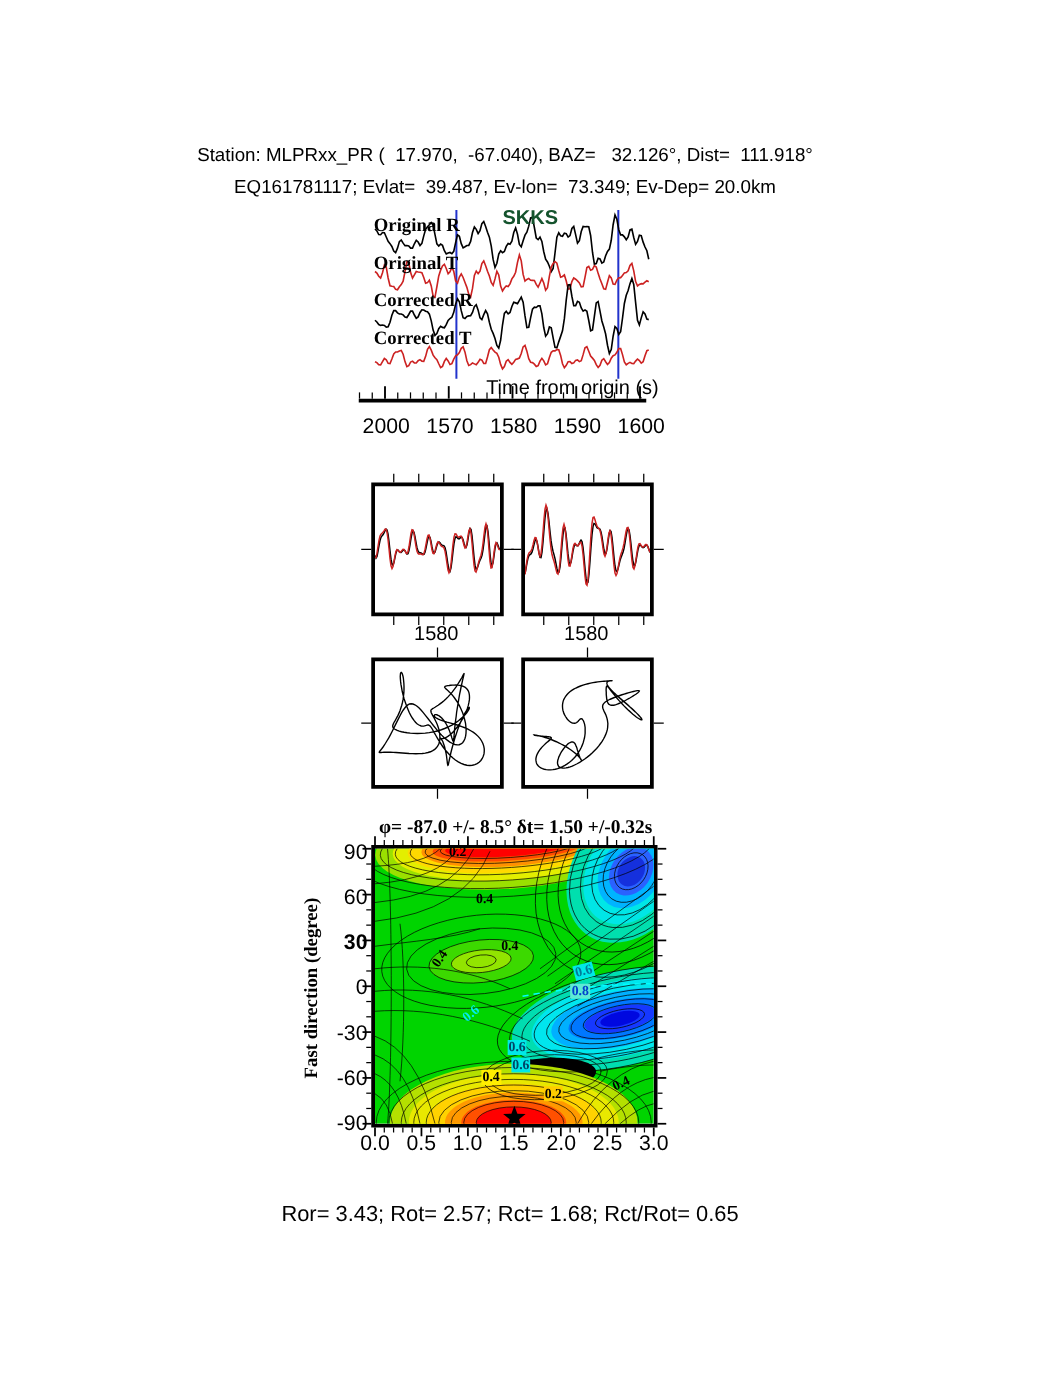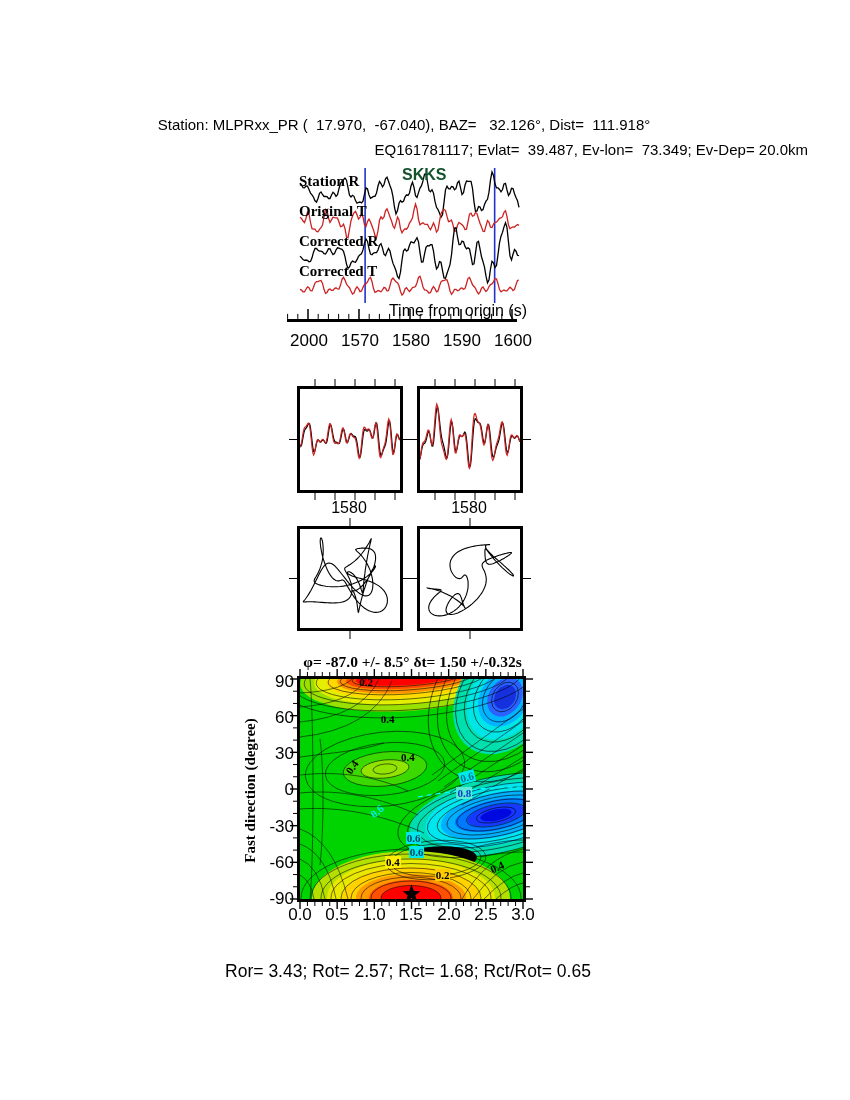--- a/index.html
+++ b/index.html
@@ -24,32 +24,32 @@
   #contour-labels{left:0;top:0;width:850px;height:1100px;pointer-events:none;z-index:6;}
   #ylabel-rot{left:140px;top:782px;width:220px;height:17px;text-align:center;
               transform:rotate(-90deg);font-size:15px;}
 </style>
 </head>
 <body>
 
 <div id="page">
 
   <div class="abs hdr" style="top:116px;">Station: MLPRxx_PR (  17.970,  -67.040), BAZ=   32.126°, Dist=  111.918°</div>
-  <div class="abs hdr" style="top:141px;text-align:right;">EQ161781117; Evlat=  39.487, Ev-lon=  73.349; Ev-Dep= 20.0km</div>
+  <div class="abs hdr" style="top:141px;">EQ161781117; Evlat=  39.487, Ev-lon=  73.349; Ev-Dep= 20.0km</div>
 
   <svg id="main-wave" class="abs" style="left:280px;top:150px;z-index:2;" width="250" height="185" viewBox="280 150 250 185">
       <line x1="365.12000000000023" y1="168" x2="365.12000000000023" y2="303" stroke="#2233cc" stroke-width="1.6"></line>
       <line x1="494.6599999999995" y1="168" x2="494.6599999999995" y2="303" stroke="#2233cc" stroke-width="1.6"></line>
       <path d="M300.0,183.2L301.5,184.7L303.0,187.6L304.5,187.8L306.0,186.0L307.5,186.2L309.0,189.6L310.5,193.1L312.0,194.9L313.5,197.2L315.0,200.8L316.5,202.1L318.0,198.5L319.5,193.3L321.0,192.0L322.5,194.5L324.0,196.5L325.5,196.4L327.0,196.7L328.5,198.5L330.0,198.5L331.5,195.0L333.0,192.2L334.5,193.6L336.0,196.4L337.5,194.7L339.0,188.7L340.5,183.4L342.0,181.4L343.5,179.8L345.0,178.1L346.5,180.2L348.0,187.7L349.5,195.1L351.0,196.9L352.5,195.3L354.0,196.3L355.5,200.6L357.0,203.2L358.5,202.4L360.0,202.0L361.5,203.0L363.0,201.1L364.5,194.1L366.0,187.9L367.5,189.0L369.0,194.9L370.5,198.3L372.0,197.4L373.5,196.4L375.0,196.3L376.5,193.1L378.0,186.0L379.5,181.5L381.0,183.5L382.5,186.9L384.0,184.6L385.5,178.9L387.0,177.2L388.5,181.2L390.0,185.8L391.5,189.7L393.0,196.9L394.5,207.5L396.0,213.9L397.5,210.6L399.0,203.3L400.5,200.6L402.0,202.1L403.5,201.2L405.0,197.1L406.5,194.8L408.0,195.4L409.5,193.0L411.0,186.0L412.5,182.3L414.0,187.4L415.5,195.6L417.0,197.4L418.5,192.6L420.0,188.1L421.5,185.7L423.0,180.9L424.5,174.3L426.0,173.8L427.5,182.0L429.0,190.4L430.5,191.7L432.0,189.7L433.5,193.1L435.0,201.4L436.5,207.3L438.0,209.6L439.5,213.0L441.0,217.3L442.5,214.7L444.0,202.4L445.5,189.8L447.0,186.2L448.5,188.7L450.0,189.0L451.5,186.5L453.0,186.9L454.5,189.7L456.0,188.5L457.5,182.8L459.0,181.2L460.5,187.7L462.0,194.5L463.5,192.6L465.0,185.2L466.5,181.1L468.0,181.4L469.5,181.3L471.0,181.4L472.5,188.4L474.0,201.8L475.5,211.4L477.0,210.9L478.5,206.6L480.0,207.1L481.5,210.5L483.0,209.6L484.5,204.6L486.0,201.2L487.5,199.3L489.0,192.2L490.5,179.8L492.0,172.0L493.5,175.4L495.0,183.8L496.5,187.9L498.0,187.9L499.5,189.5L501.0,191.8L502.5,189.5L504.0,183.9L505.5,183.3L507.0,190.0L508.5,195.5L510.0,193.2L511.5,188.2L513.0,188.6L514.5,193.7L516.0,197.6L517.5,200.6L519.0,207.4" fill="none" stroke="#000000" stroke-width="1.3"></path>
       <path d="M300.0,217.2L301.5,218.4L303.0,221.0L304.5,222.5L306.0,218.2L307.5,212.1L309.0,213.7L310.5,222.4L312.0,228.6L313.5,229.0L315.0,229.2L316.5,231.5L318.0,231.8L319.5,229.4L321.0,227.7L322.5,225.0L324.0,217.3L325.5,209.3L327.0,210.1L328.5,218.1L330.0,222.5L331.5,219.9L333.0,217.2L334.5,217.6L336.0,217.8L337.5,218.1L339.0,222.0L340.5,226.6L342.0,226.1L343.5,224.1L345.0,228.7L346.5,236.9L348.0,237.7L349.5,229.4L351.0,220.7L352.5,216.1L354.0,212.8L355.5,211.4L357.0,214.8L358.5,219.0L360.0,217.4L361.5,213.8L363.0,217.1L364.5,224.7L366.0,226.5L367.5,221.6L369.0,219.1L370.5,222.0L372.0,226.0L373.5,229.9L375.0,235.4L376.5,237.6L378.0,230.7L379.5,220.3L381.0,216.9L382.5,218.9L384.0,217.0L385.5,210.8L387.0,208.8L388.5,212.6L390.0,217.0L391.5,220.8L393.0,226.0L394.5,228.3L396.0,223.1L397.5,217.1L399.0,220.0L400.5,228.9L402.0,232.8L403.5,230.4L405.0,228.8L406.5,229.2L408.0,227.1L409.5,223.1L411.0,221.0L412.5,217.8L414.0,209.9L415.5,204.0L417.0,208.7L418.5,219.5L420.0,224.9L421.5,223.6L423.0,222.8L424.5,224.2L426.0,224.3L427.5,224.4L429.0,227.5L430.5,229.7L432.0,226.4L433.5,222.9L435.0,226.4L436.5,232.1L438.0,230.1L439.5,221.1L441.0,213.7L442.5,210.8L444.0,209.3L445.5,210.6L447.0,216.4L448.5,221.7L450.0,221.2L451.5,220.0L453.0,224.8L454.5,231.3L456.0,231.0L457.5,225.3L459.0,222.4L460.5,223.4L462.0,224.7L463.5,226.4L465.0,229.5L466.5,229.2L468.0,221.9L469.5,214.1L471.0,213.2L472.5,216.2L474.0,215.5L475.5,212.5L477.0,213.6L478.5,218.7L480.0,223.2L481.5,227.0L483.0,231.1L484.5,231.5L486.0,225.8L487.5,220.5L489.0,222.3L490.5,227.2L492.0,227.5L493.5,224.1L495.0,222.3L496.5,222.1L498.0,220.4L499.5,218.3L501.0,218.0L502.5,216.7L504.0,212.3L505.5,210.7L507.0,216.7L508.5,225.3L510.0,228.7L511.5,227.5L513.0,226.9L514.5,227.1L516.0,225.7L517.5,224.6L519.0,225.4" fill="none" stroke="#cc2222" stroke-width="1.3"></path>
       <path d="M300.0,256.2L301.5,257.6L303.0,259.6L304.5,260.3L306.0,260.0L307.5,260.4L309.0,261.7L310.5,261.4L312.0,257.8L313.5,252.2L315.0,248.5L316.5,248.5L318.0,250.3L319.5,251.2L321.0,251.2L322.5,251.9L324.0,253.6L325.5,254.0L327.0,251.6L328.5,248.8L330.0,248.9L331.5,252.0L333.0,254.6L334.5,253.5L336.0,250.0L337.5,247.8L339.0,248.0L340.5,249.0L342.0,249.4L343.5,251.3L345.0,256.7L346.5,264.1L348.0,268.3L349.5,266.9L351.0,262.9L352.5,261.0L354.0,261.9L355.5,262.2L357.0,259.7L358.5,256.4L360.0,254.8L361.5,253.8L363.0,249.9L364.5,243.3L366.0,239.0L367.5,241.4L369.0,248.5L370.5,254.1L372.0,254.8L373.5,253.1L375.0,252.7L376.5,252.6L378.0,250.0L379.5,245.3L381.0,243.8L382.5,248.1L384.0,254.2L385.5,255.6L387.0,251.7L388.5,248.5L390.0,251.1L391.5,257.8L393.0,263.4L394.5,266.7L396.0,270.8L397.5,276.4L399.0,278.5L400.5,272.2L402.0,260.0L403.5,250.7L405.0,249.1L406.5,251.1L408.0,250.0L409.5,245.2L411.0,241.8L412.5,242.3L414.0,242.9L415.5,240.3L417.0,237.7L418.5,241.8L420.0,252.7L421.5,262.0L423.0,261.8L424.5,254.1L426.0,247.3L427.5,245.7L429.0,246.0L430.5,244.7L432.0,244.7L433.5,251.1L435.0,262.0L436.5,268.9L438.0,266.9L439.5,261.6L441.0,262.3L442.5,270.3L444.0,277.9L445.5,278.3L447.0,273.5L448.5,269.1L450.0,264.6L451.5,254.9L453.0,239.9L454.5,228.0L456.0,227.8L457.5,237.0L459.0,244.6L460.5,244.5L462.0,241.1L463.5,241.8L465.0,246.4L466.5,248.9L468.0,247.9L469.5,249.0L471.0,256.4L472.5,264.6L474.0,263.9L475.5,253.1L477.0,242.3L478.5,241.3L480.0,248.9L481.5,256.8L483.0,261.6L484.5,267.2L486.0,276.2L487.5,282.8L489.0,279.7L490.5,269.0L492.0,261.3L493.5,262.8L495.0,267.5L496.5,265.4L498.0,254.6L499.5,242.8L501.0,236.2L502.5,232.4L504.0,226.9L505.5,222.8L507.0,227.6L508.5,242.1L510.0,256.2L511.5,259.9L513.0,254.3L514.5,249.5L516.0,251.2L517.5,255.3L519.0,255.7" fill="none" stroke="#000000" stroke-width="1.3"></path>
       <path d="M300.0,289.4L301.5,290.1L303.0,291.8L304.5,291.9L306.0,289.3L307.5,286.8L309.0,287.8L310.5,290.7L312.0,290.9L313.5,287.2L315.0,283.1L316.5,281.6L318.0,281.6L319.5,280.8L321.0,280.4L322.5,283.4L324.0,289.3L325.5,293.3L327.0,292.5L328.5,289.6L330.0,288.9L331.5,290.3L333.0,290.4L334.5,288.6L336.0,287.7L337.5,288.9L339.0,289.1L340.5,285.1L342.0,279.4L343.5,277.3L345.0,280.1L346.5,284.1L348.0,286.2L349.5,287.7L351.0,291.0L352.5,294.0L354.0,293.1L355.5,289.1L357.0,286.8L358.5,288.7L360.0,291.6L361.5,290.9L363.0,287.3L364.5,284.6L366.0,283.8L367.5,282.0L369.0,278.6L370.5,277.4L372.0,281.7L373.5,288.6L375.0,292.4L376.5,291.7L378.0,290.4L379.5,291.1L381.0,291.8L382.5,289.9L384.0,287.4L385.5,288.1L387.0,290.8L388.5,290.7L390.0,285.6L391.5,279.8L393.0,278.1L394.5,280.0L396.0,281.7L397.5,282.7L399.0,285.8L400.5,291.5L402.0,295.1L403.5,293.3L405.0,289.0L406.5,287.7L408.0,289.9L409.5,291.5L411.0,289.8L412.5,287.5L414.0,287.1L415.5,286.5L417.0,282.8L418.5,277.5L420.0,276.3L421.5,280.9L423.0,287.0L424.5,289.8L426.0,290.1L427.5,291.3L429.0,293.2L430.5,292.5L432.0,288.9L433.5,286.7L435.0,288.7L436.5,291.9L438.0,291.0L439.5,286.0L441.0,281.8L442.5,280.7L444.0,280.7L445.5,279.6L447.0,279.8L448.5,284.3L450.0,291.0L451.5,294.2L453.0,292.3L454.5,289.4L456.0,289.3L457.5,290.8L459.0,290.3L460.5,288.3L462.0,287.9L463.5,289.3L465.0,288.6L466.5,283.7L468.0,278.3L469.5,277.4L471.0,281.0L472.5,284.8L474.0,286.5L475.5,288.3L477.0,291.7L478.5,294.0L480.0,292.2L481.5,288.2L483.0,286.9L484.5,289.4L486.0,291.5L487.5,290.0L489.0,286.6L490.5,284.6L492.0,283.9L493.5,281.8L495.0,278.8L496.5,278.9L498.0,283.7L499.5,289.6L501.0,291.8L502.5,290.7L504.0,289.9L505.5,290.8L507.0,290.9L508.5,288.9L510.0,287.2L511.5,288.4L513.0,290.5L514.5,289.4L516.0,284.6L517.5,280.5L519.0,280.0" fill="none" stroke="#cc2222" stroke-width="1.3"></path>
     </svg>
 
-  <div class="abs trace-label serifb" style="top:173px;">Station R</div>
+  <div class="abs trace-label serifb" style="top:173px;">Original R</div>
   <div class="abs trace-label serifb" style="top:203px;">Original T</div>
   <div class="abs trace-label serifb" style="top:233px;">Corrected R</div>
   <div class="abs trace-label serifb" style="top:263px;">Corrected T</div>
   <div class="abs phase sans">SKKS</div>
 
   <div class="abs axis-title sans" style="left:327px;top:302px;width:200px;z-index:1;">Time from origin (s)</div>
   <div class="abs tick-lbl" style="left:279px;top:331px;">2000</div>
   <div class="abs tick-lbl" style="left:330px;top:331px;">1570</div>
   <div class="abs tick-lbl" style="left:381px;top:331px;">1580</div>
   <div class="abs tick-lbl" style="left:432px;top:331px;">1590</div>
@@ -206,21 +206,21 @@
           <path d="M180,178 C200,174 214,173 223,173"></path>
       </g>
       <path d="M118,118 C150,112 190,108 223,108" stroke="#00ffff" stroke-width="1.2" stroke-dasharray="5,4" fill="none"></path>
     <polygon points="111.5,205.6 113.9,211.9 120.5,212.2 115.3,216.3 117.1,222.8 111.5,219.1 105.9,222.8 107.7,216.3 102.5,212.2 109.1,211.9 " fill="#000"></polygon>
       </svg>
   </div>
 
   <div id="ylabel-rot" class="abs serifb">Fast direction (degree)</div>
   <div class="abs ctick-y" style="top:672px;">90</div>
   <div class="abs ctick-y" style="top:708px;">60</div>
-  <div class="abs ctick-y" style="top:744px;">30</div>
+  <div class="abs ctick-y" style="top:744px;font-weight:bold;">30</div>
   <div class="abs ctick-y" style="top:780px;">0</div>
   <div class="abs ctick-y" style="top:817px;">-30</div>
   <div class="abs ctick-y" style="top:853px;">-60</div>
   <div class="abs ctick-y" style="top:889px;">-90</div>
 
   <div class="abs ctick-x" style="left:278px;top:905px;">0.0</div>
   <div class="abs ctick-x" style="left:315px;top:905px;">0.5</div>
   <div class="abs ctick-x" style="left:352px;top:905px;">1.0</div>
   <div class="abs ctick-x" style="left:389px;top:905px;">1.5</div>
   <div class="abs ctick-x" style="left:427px;top:905px;">2.0</div>

